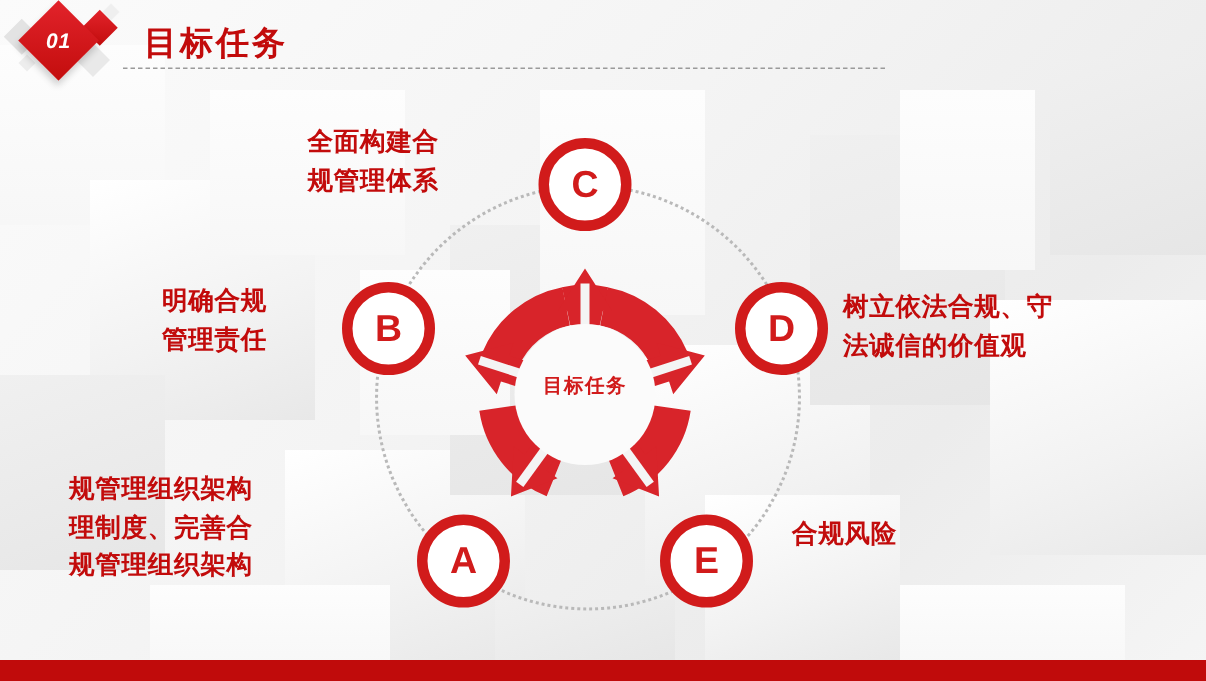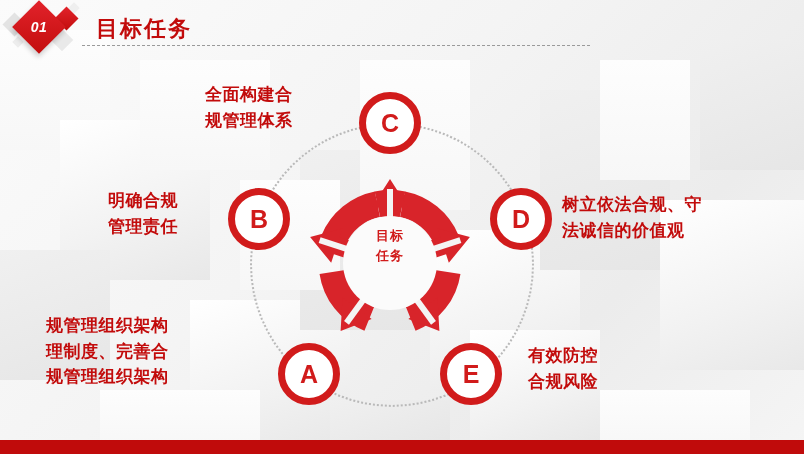--- a/index.html
+++ b/index.html
@@ -67,22 +67,22 @@
   }
   #node-c{left:179px;top:4px;}
   #node-b{left:48px;top:100px;}
   #node-d{left:310px;top:100px;}
   #node-a{left:98px;top:255px;}
   #node-e{left:260px;top:255px;}
 
   #wheel{position:absolute;left:120px;top:85px;width:180px;height:180px;}
   #wheel svg{display:block;}
   #wheel-label{
-    position:absolute;left:120px;top:68px;width:180px;height:180px;
-    display:flex;flex-direction:column;align-items:center;justify-content:center;
+    position:absolute;left:120px;top:79px;width:180px;height:180px;
+    display:flex;align-items:center;justify-content:center;
     color:#d11b1b;font-size:13px;font-weight:bold;line-height:1.55;letter-spacing:1px;
   }
 
   
   .caption{
     position:absolute;color:#c20b0b;font-size:17px;font-weight:bold;
     line-height:1.5;letter-spacing:.5px;
   }
   #cap-c{left:205px;top:62px;text-align:left;margin-top:20px;}
   #cap-b{left:108px;top:188px;text-align:left;font-family:Liberation Serif, serif;}
@@ -138,21 +138,20 @@
   <div class="caption" id="cap-a">
     <div>规管理组织架构</div>
     <div>理制度、完善合</div>
     <div>规管理组织架构</div>
   </div>
   <div class="caption" id="cap-d">
     <div>树立依法合规、守</div>
     <div>法诚信的价值观</div>
   </div>
   <div class="caption" id="cap-e">
-    <div>有效防控</div>
     <div>合规风险</div>
   </div>
 
   <div id="diagram">
     <div id="dotted-ring"></div>
 
     <div id="wheel">
       <svg width="180" height="180" viewBox="0 0 180 180" xmlns="http://www.w3.org/2000/svg">
         <defs>
           <g id="seg">

